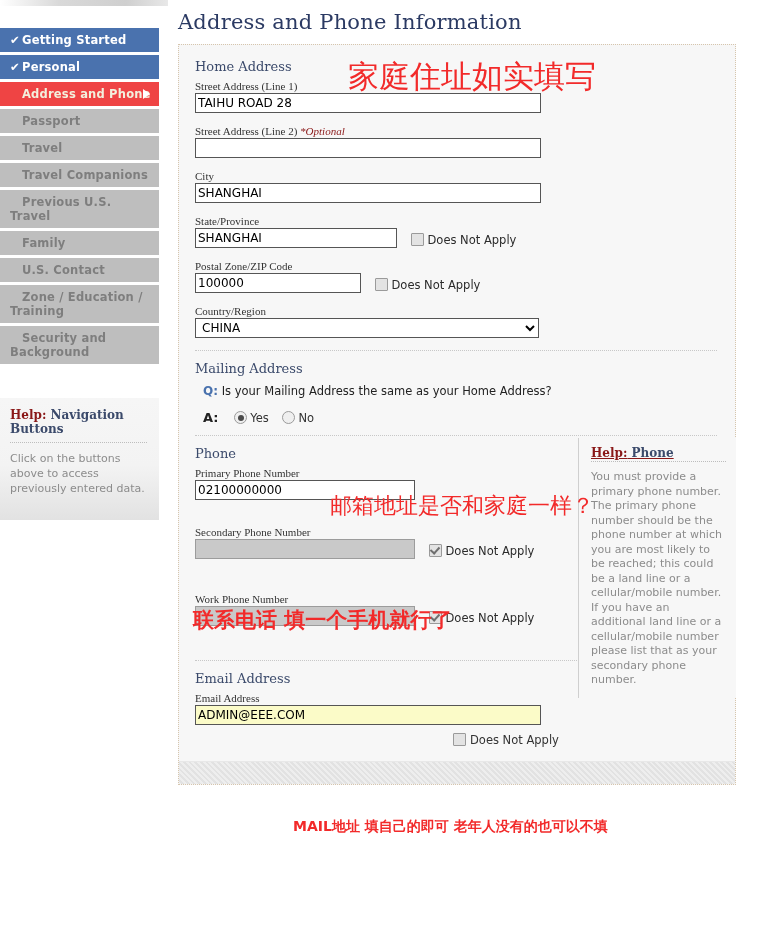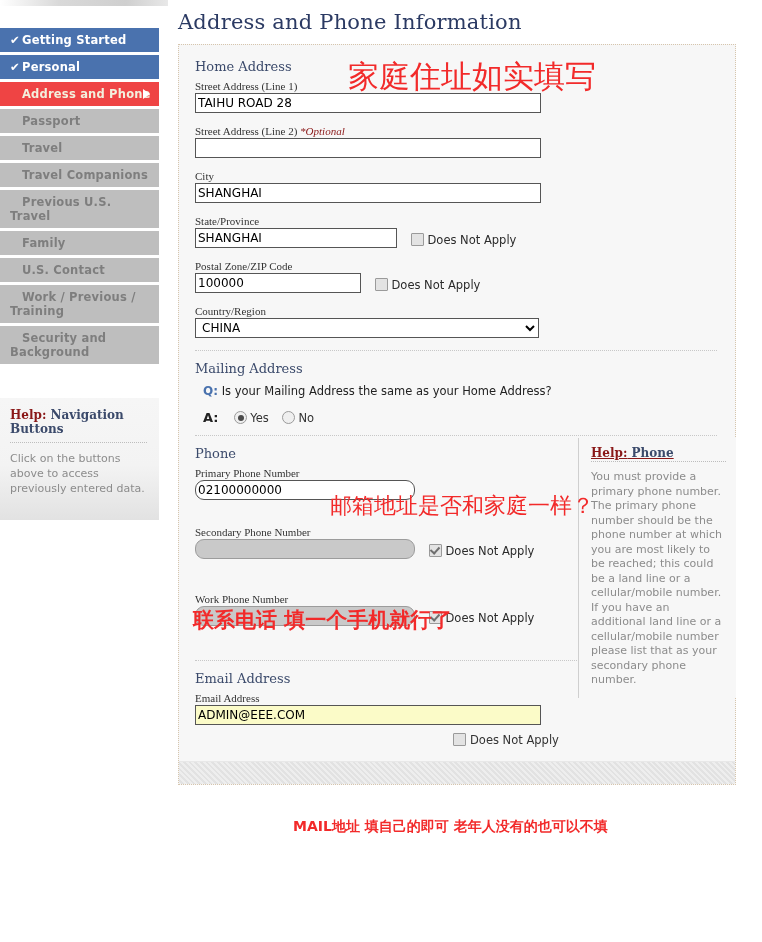--- a/index.html
+++ b/index.html
@@ -151,21 +151,21 @@
     background: #ffffff;
     padding: 1px 2px;
     height: 16px;
     line-height: 16px;
     box-sizing: content-box;
     outline: none;
   }
   input.txt.w-full { width: 340px; }
   input.txt.w-mid  { width: 196px; }
   input.txt.w-sm   { width: 160px; }
-  input.txt.w-phone{ width: 214px; border-radius: 9px; }
+  input.txt.w-phone{ width: 214px; }
   input.txt.disabled {
     background: #c9c9c9;
     border: 1px solid #9c9c9c;
     color: #6a6a6a;
   }
   input.txt.autofill { background: #fbfbc8; width: 340px; }
 
   select.sel {
     font-family: "DejaVu Sans", "Liberation Sans", sans-serif;
     font-size: 12px;
@@ -327,21 +327,21 @@
     <div class="nav-item">
       <span class="nav-check"></span><span>Previous U.S. Travel</span>
     </div>
     <div class="nav-item">
       <span class="nav-check"></span><span>Family</span>
     </div>
     <div class="nav-item">
       <span class="nav-check"></span><span>U.S. Contact</span>
     </div>
     <div class="nav-item">
-      <span class="nav-check"></span><span>Work / Previous / Training</span>
+      <span class="nav-check"></span><span>Zone / Education / Training</span>
     </div>
     <div class="nav-item">
       <span class="nav-check"></span><span>Security and Background</span>
     </div>
   </div>
 
   <div class="help-nav">
     <div class="help-title"><span>Help:</span><span class="h2p"> Navigation Buttons</span></div>
     <div class="help-sep"></div>
     <div class="help-body">Click on the buttons above to access previously entered data.</div>

